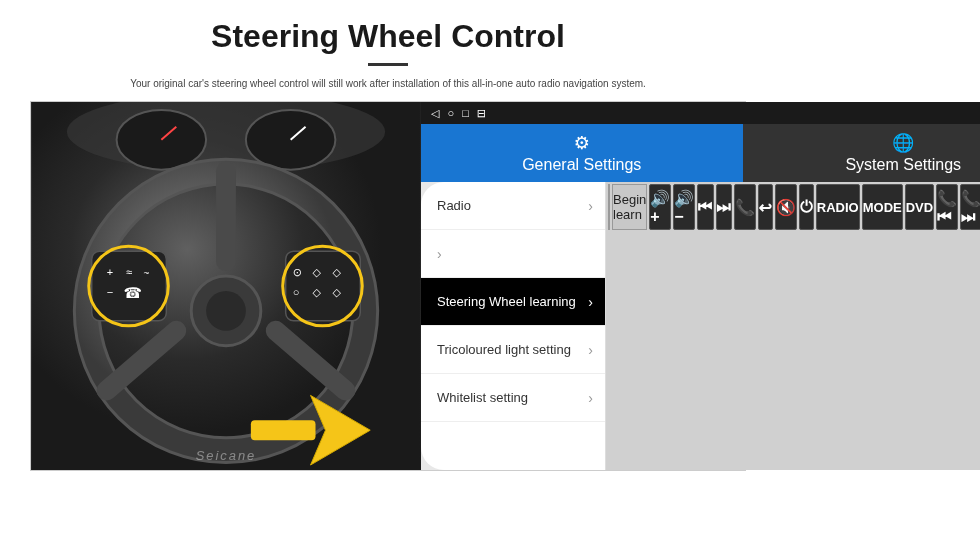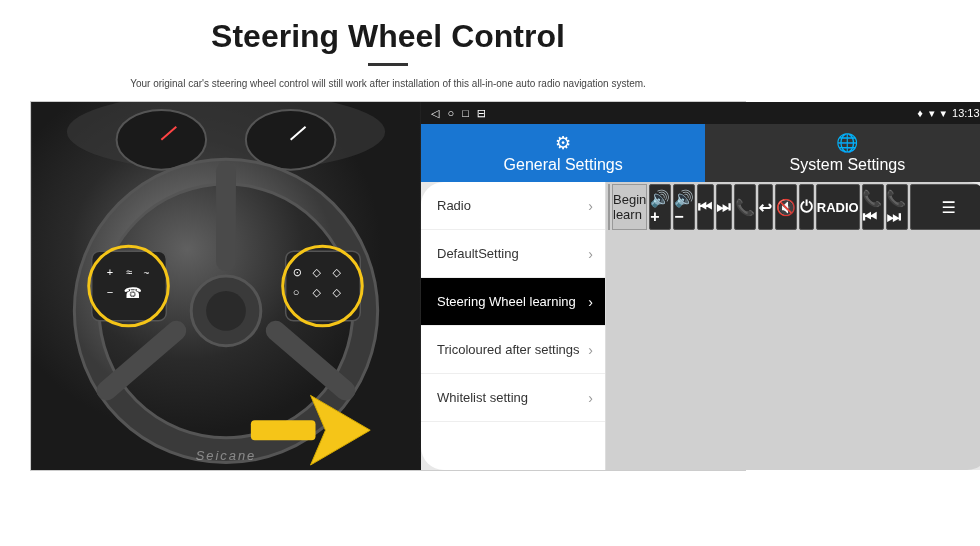--- a/index.html
+++ b/index.html
@@ -382,29 +382,28 @@
       </div>
 
       <div class="menu-content">
 
         <div class="left-menu">
           <div class="menu-item">
             <span class="menu-item-text">Radio</span>
             <span class="chevron">›</span>
           </div>
           <div class="menu-item">
-            <span class="menu-item-text">DefaultSetting</span>
             <span class="chevron">›</span>
           </div>
           <div class="menu-item active">
             <span class="menu-item-text">Steering Wheel learning</span>
             <span class="chevron">›</span>
           </div>
           <div class="menu-item">
-            <span class="menu-item-text">Tricoloured after settings</span>
+            <span class="menu-item-text">Tricoloured light setting</span>
             <span class="chevron">›</span>
           </div>
           <div class="menu-item">
             <span class="menu-item-text">Whitelist setting</span>
             <span class="chevron">›</span>
           </div>
         </div>
 
         <div class="right-content">
 
@@ -437,23 +436,29 @@
             </div>
             <div class="ctrl-btn">
               <span class="ctrl-btn-icon">🔇</span>
             </div>
             <div class="ctrl-btn">
               <span class="ctrl-btn-icon">⏻</span>
             </div>
             <div class="ctrl-btn">
               <span>RADIO</span>
             </div>
+            <div class="ctrl-btn">
+              <span>MODE</span>
+            </div>
           </div>
 
           <div class="btn-row">
+            <div class="ctrl-btn">
+              <span>DVD</span>
+            </div>
             <div class="ctrl-btn">
               <span class="ctrl-btn-icon">📞⏮</span>
             </div>
             <div class="ctrl-btn">
               <span class="ctrl-btn-icon">📞⏭</span>
             </div>
           </div>
 
           <div class="single-btn-row">
             <div class="single-icon-btn">

